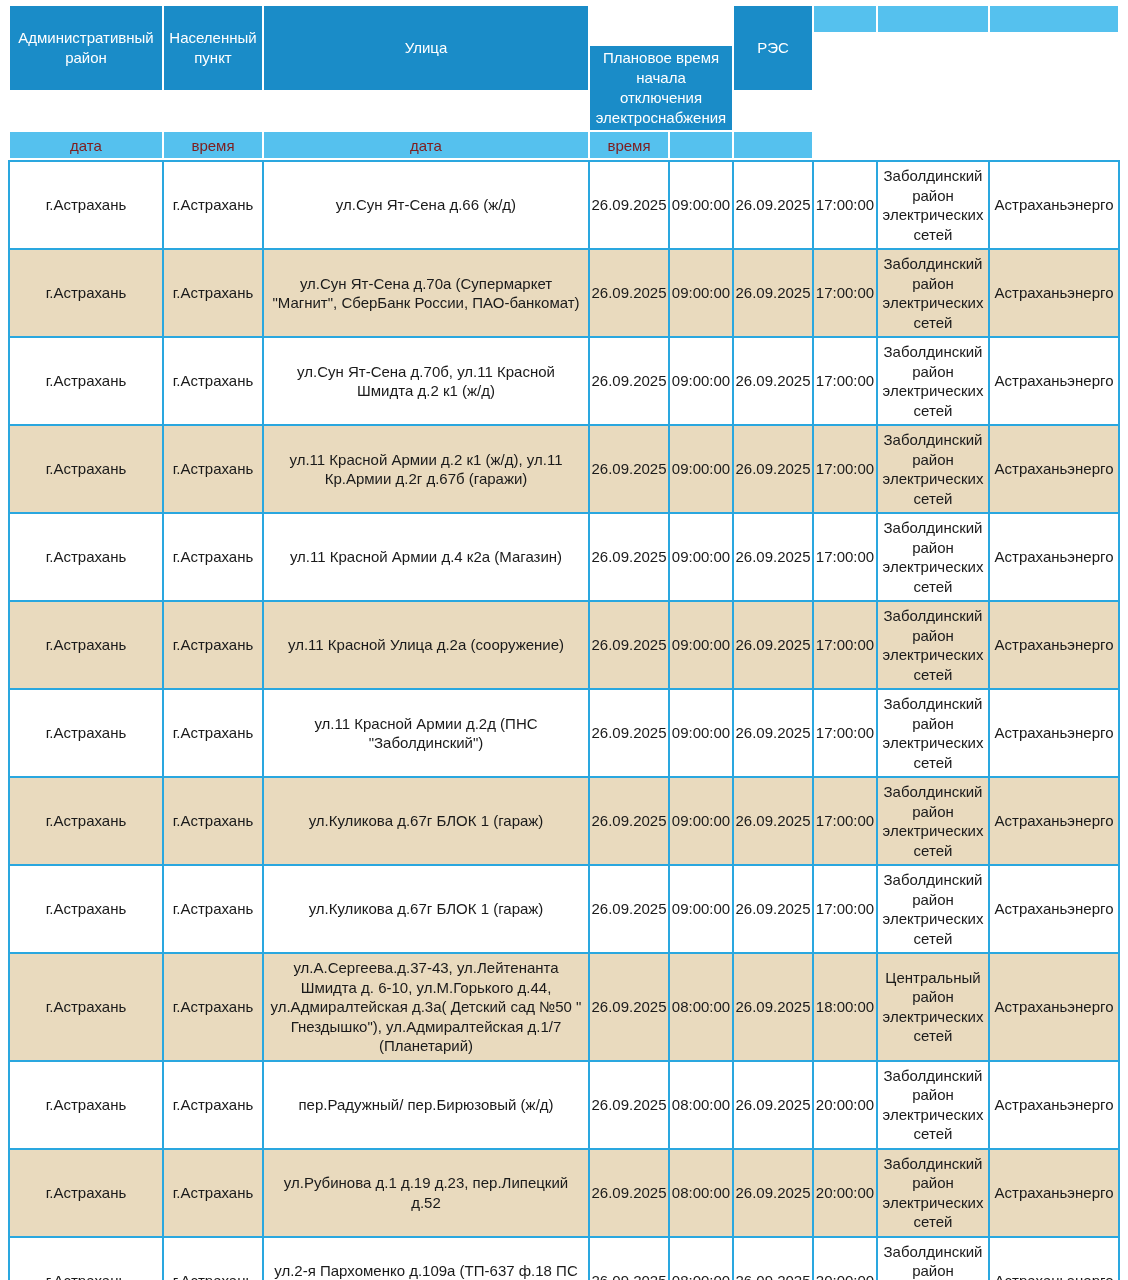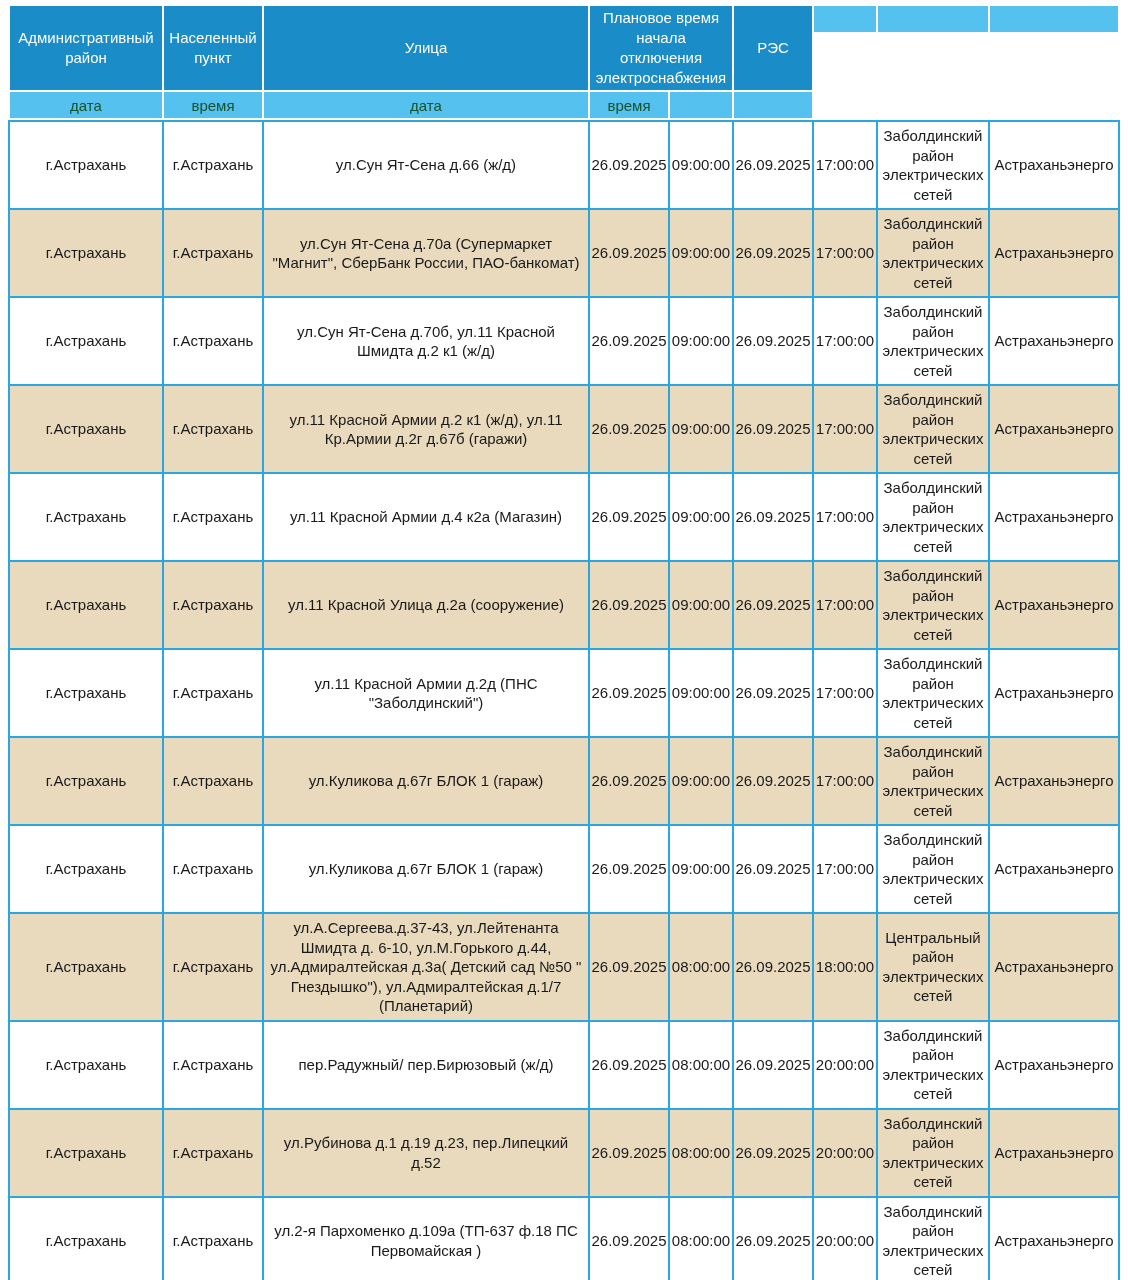--- a/index.html
+++ b/index.html
@@ -38,30 +38,30 @@
     display: flex;
     align-items: center;
     justify-content: center;
     text-align: center;
     height: 84px;
     padding: 2px 6px;
     box-sizing: border-box;
   }
   .subcell {
     background: #55c1ee;
-    color: #14532d;
+    color: #7f1d1d;
     font-size: 15px;
     display: flex;
     align-items: center;
     justify-content: center;
     text-align: center;
     height: 26px;
     box-sizing: border-box;
   }
-  .span2 { grid-column: span 2; }
+  .span2 { grid-column: span 2; margin-top: 40px; }
   
   .tbody {
     background: #2aa7df;
     border: 2px solid #2aa7df;
   }
   .cell {
     background: #ffffff;
     color: #1a1a1a;
     font-size: 15px;
     line-height: 1.3;

